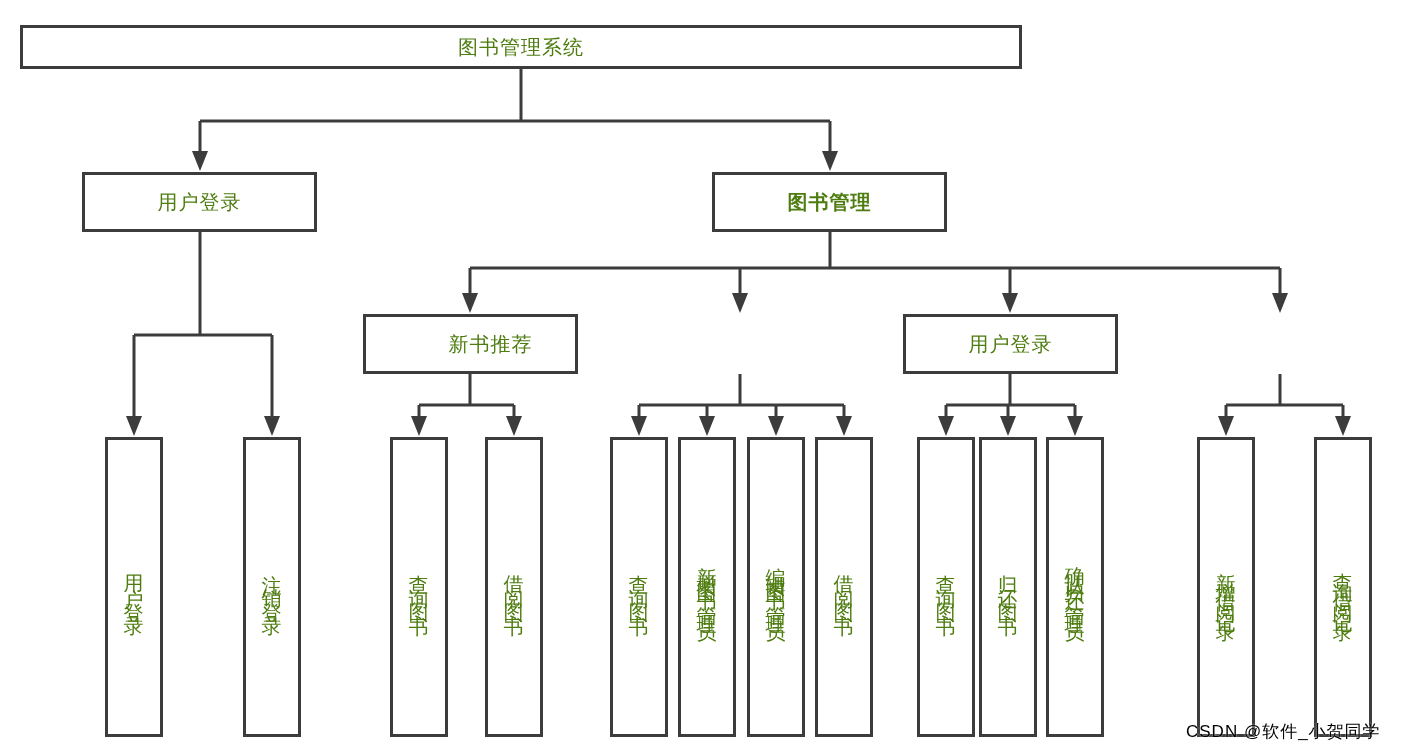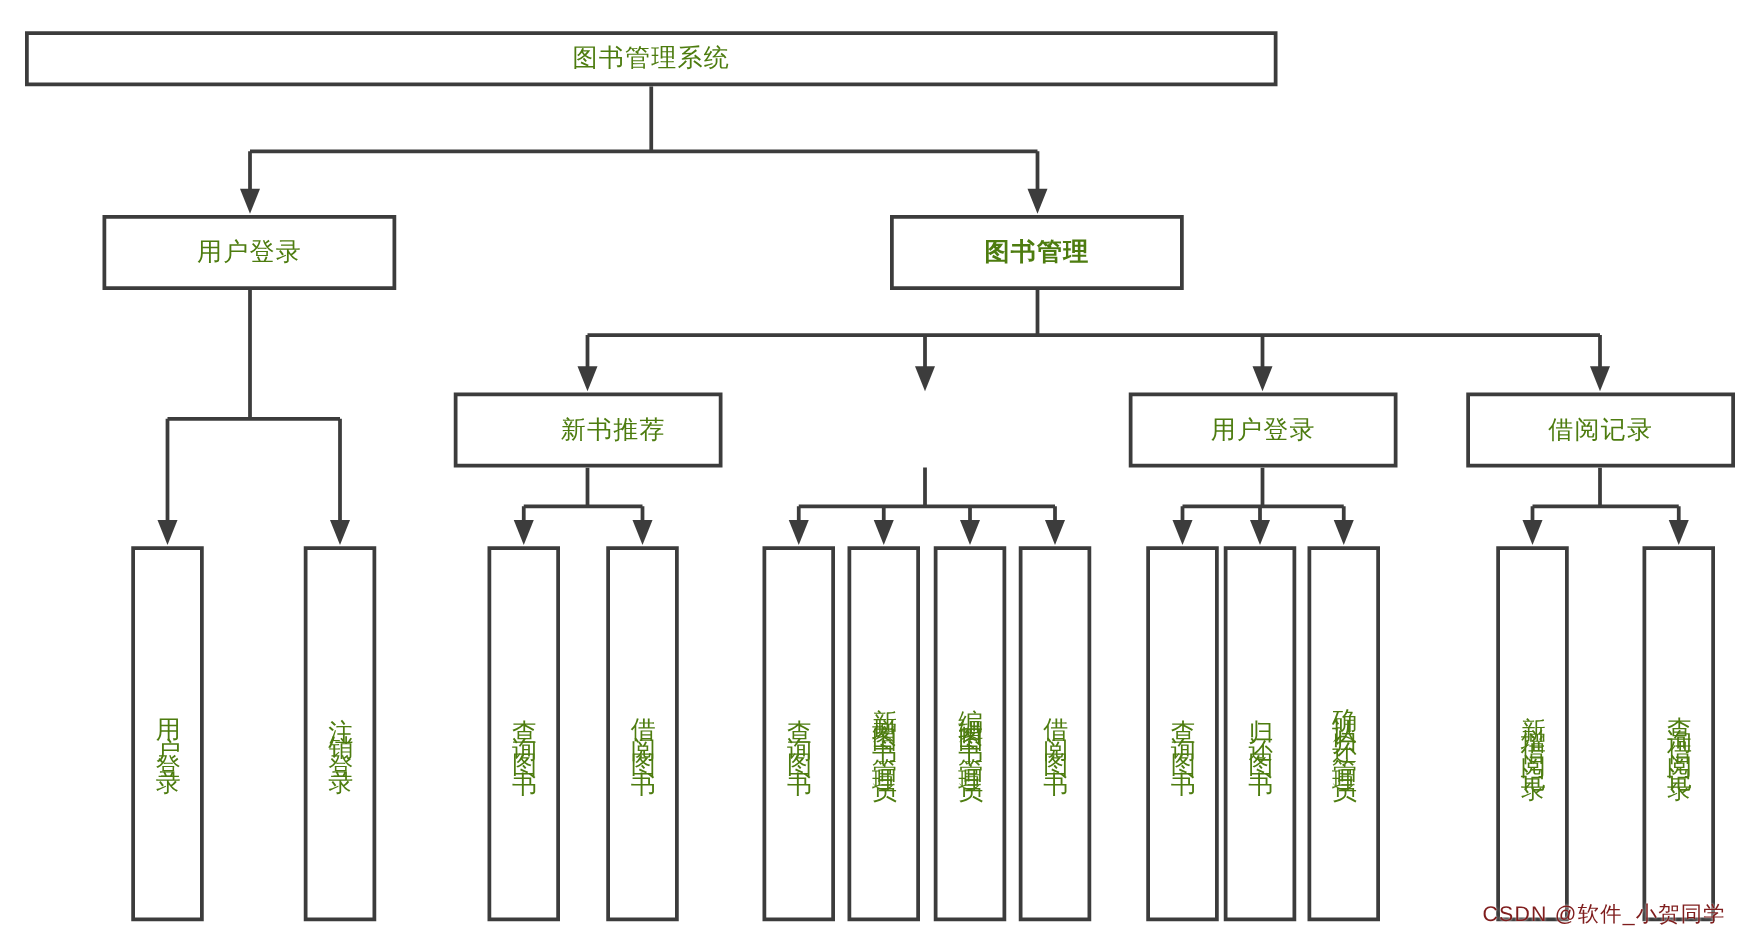--- a/index.html
+++ b/index.html
@@ -73,21 +73,21 @@
   .p-l10 { left: 979px; }
   .p-l11 { left: 1046px; }
   .p-l12 { left: 1197px; }
   .p-l13 { left: 1314px; }
 
   .watermark {
     position: absolute;
     left: 1186px;
     top: 720px;
     font-size: 17px;
-    color: #7f1d1d;
+    color: #000000;
     letter-spacing: 1px;
     white-space: nowrap;
     text-shadow: 0 0 2px #ffffff;
   }
 </style>
 </head>
 <body>
 
 <div id="canvas">
 
@@ -134,21 +134,20 @@
     </g>
   </svg>
 
   <div class="node p-root">图书管理系统</div>
 
   <div class="node p-user-login">用户登录</div>
   <div class="node p-book-mgmt">图书管理</div>
 
   <div class="node p-nbr">新书推荐</div>
   <div class="node p-cb">用户登录</div>
-  <div class="node p-br">借阅记录</div>
 
   <div class="node node-v p-l1">用户登录</div>
   <div class="node node-v p-l2">注销登录</div>
 
   <div class="node node-v p-l3">查询图书</div>
   <div class="node node-v p-l4">借阅图书</div>
 
   <div class="node node-v p-l5">查询图书</div>
   <div class="node node-v ls-s p-l6">新增图书（管理员）</div>
   <div class="node node-v ls-s p-l7">编辑图书（管理员）</div>

